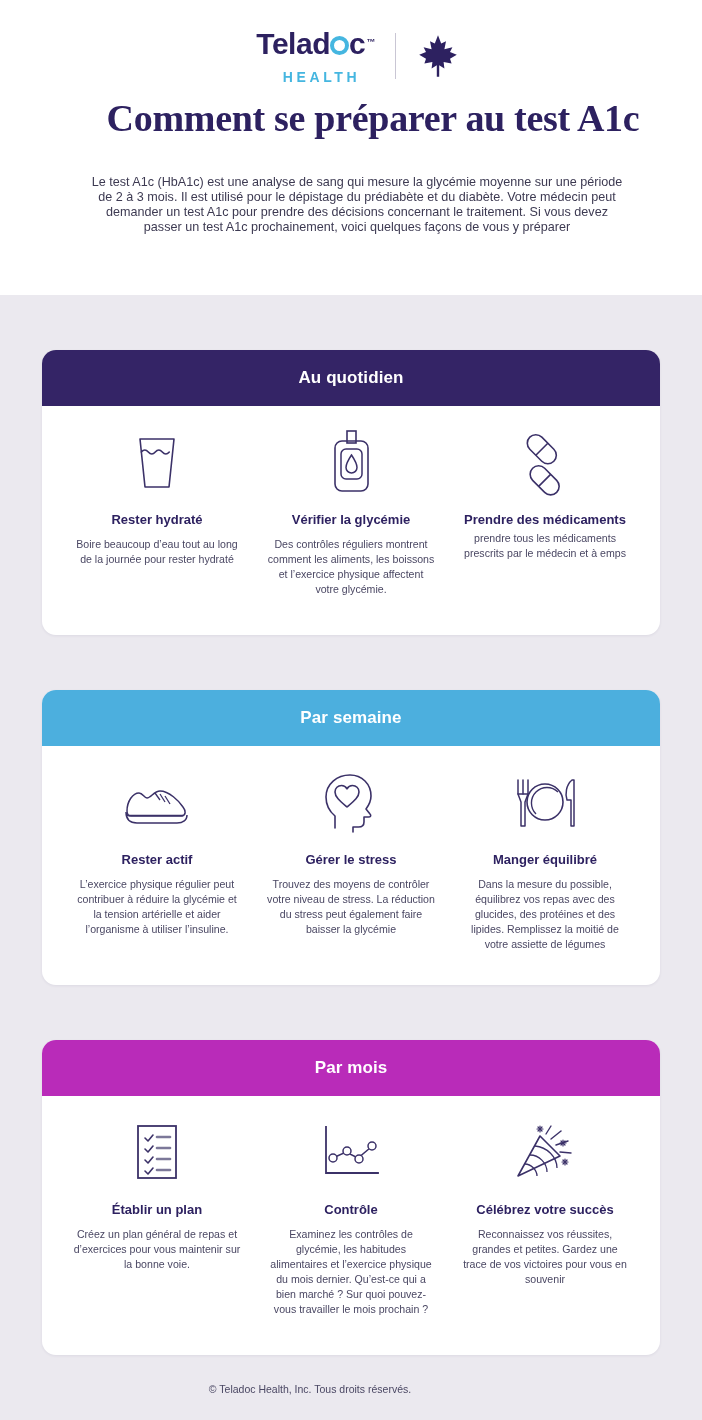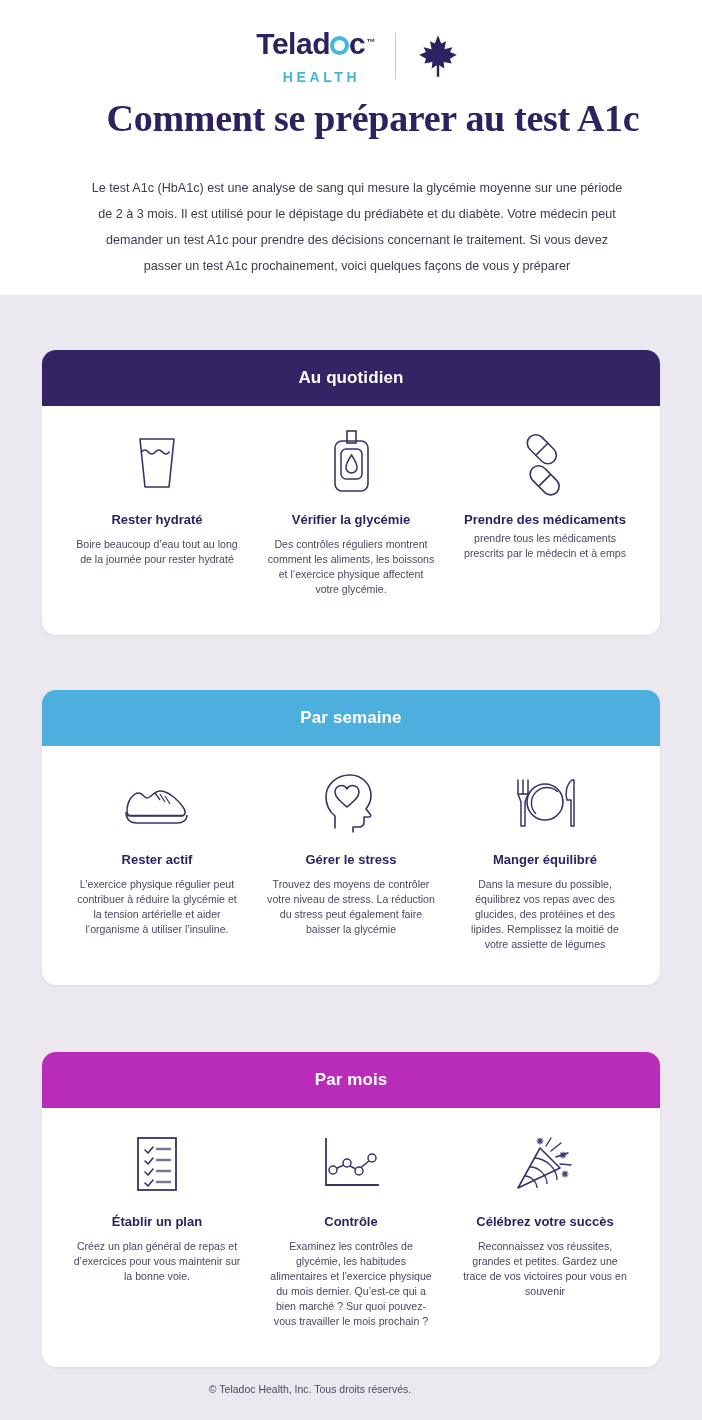--- a/index.html
+++ b/index.html
@@ -42,39 +42,39 @@
   }
   .maple{width:40px;height:44px;}
 
   .page-title{
     position:absolute;left:0;top:96px;width:702px;text-align:center;
     font-family:"Liberation Serif", serif;
     font-size:38px;font-weight:700;color:#2d2160;letter-spacing:-0.3px;margin-left:16px;
   }
   .intro{
     position:absolute;left:80px;top:175px;width:542px;text-align:center;
-    font-size:12.6px;line-height:26px;color:#3d3a52;
+    font-size:12.6px;line-height:15px;color:#3d3a52;
   }
 
   
   .body-band{
     position:absolute;left:0;top:295px;width:702px;height:1125px;
     background:#ebe9ef;
   }
 
   
   .card{
     position:absolute;left:42px;width:618px;
     background:#ffffff;border-radius:14px;
     overflow:hidden;
     box-shadow:0 1px 3px rgba(40,30,80,0.07);
   }
   #card-0{top:350px;height:285px;}
   #card-1{top:690px;height:295px;}
-  #card-2{top:1040px;height:315px;margin-top:12px;}
+  #card-2{top:1040px;height:315px;}
 
   .card-header{
     height:56px;display:flex;align-items:center;justify-content:center;
     color:#ffffff;font-size:17px;font-weight:600;letter-spacing:0.1px;
   }
   #card-0 .card-header{background:#342466;}
   #card-1 .card-header{background:#4cafde;}
   #card-2 .card-header{background:#b92bb9;}
 
   .card-body{

